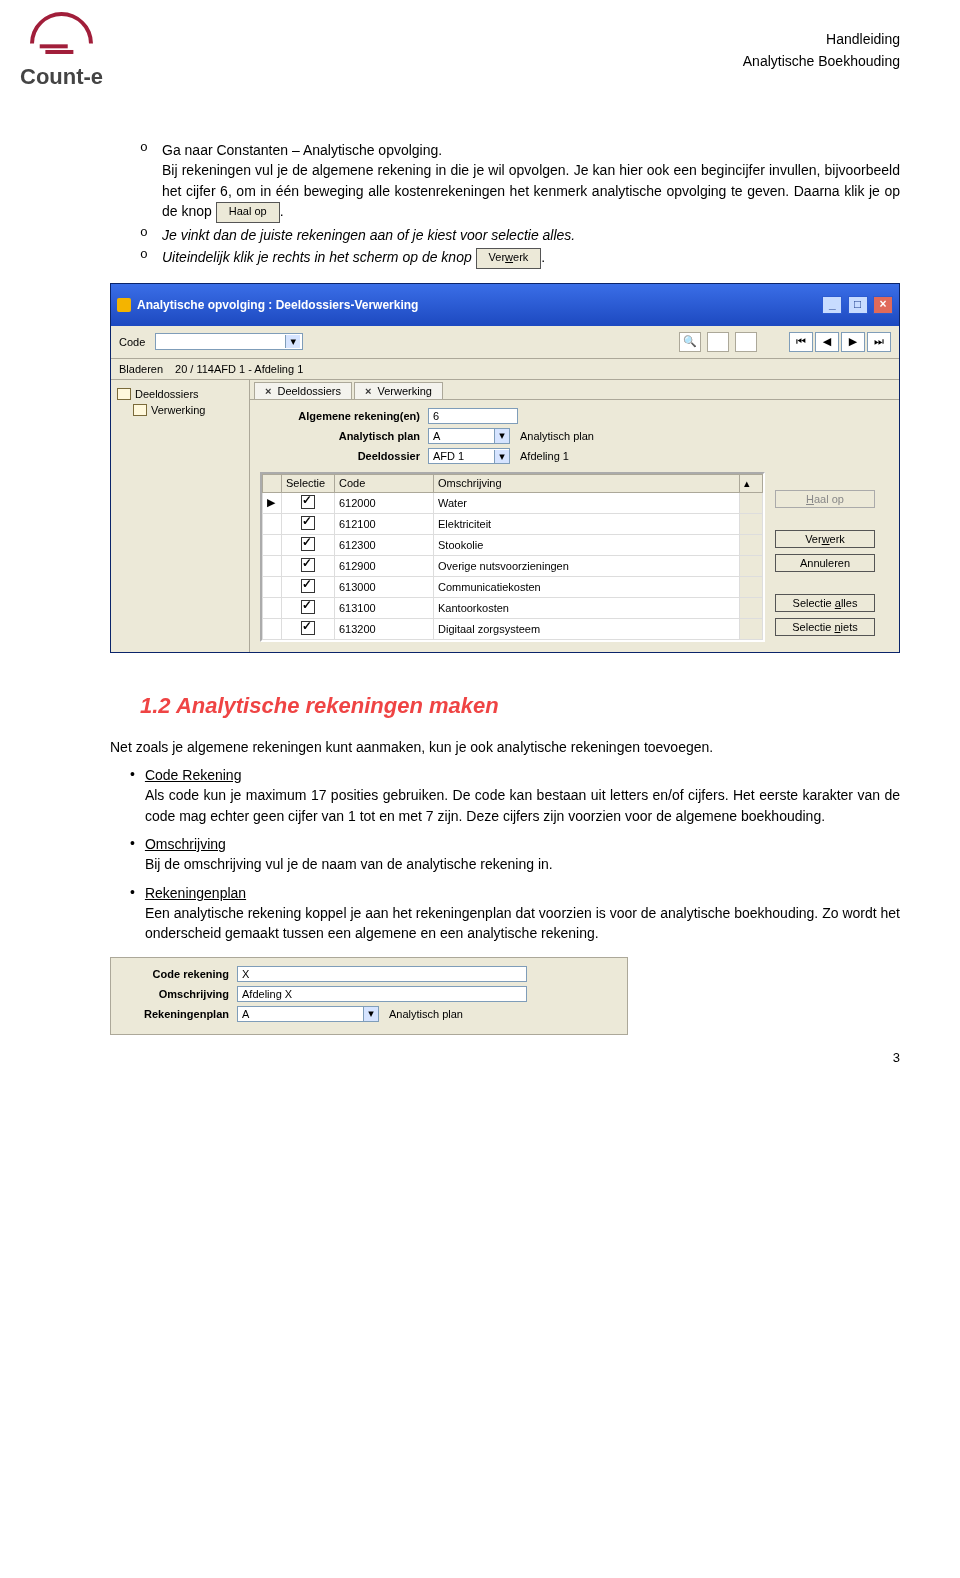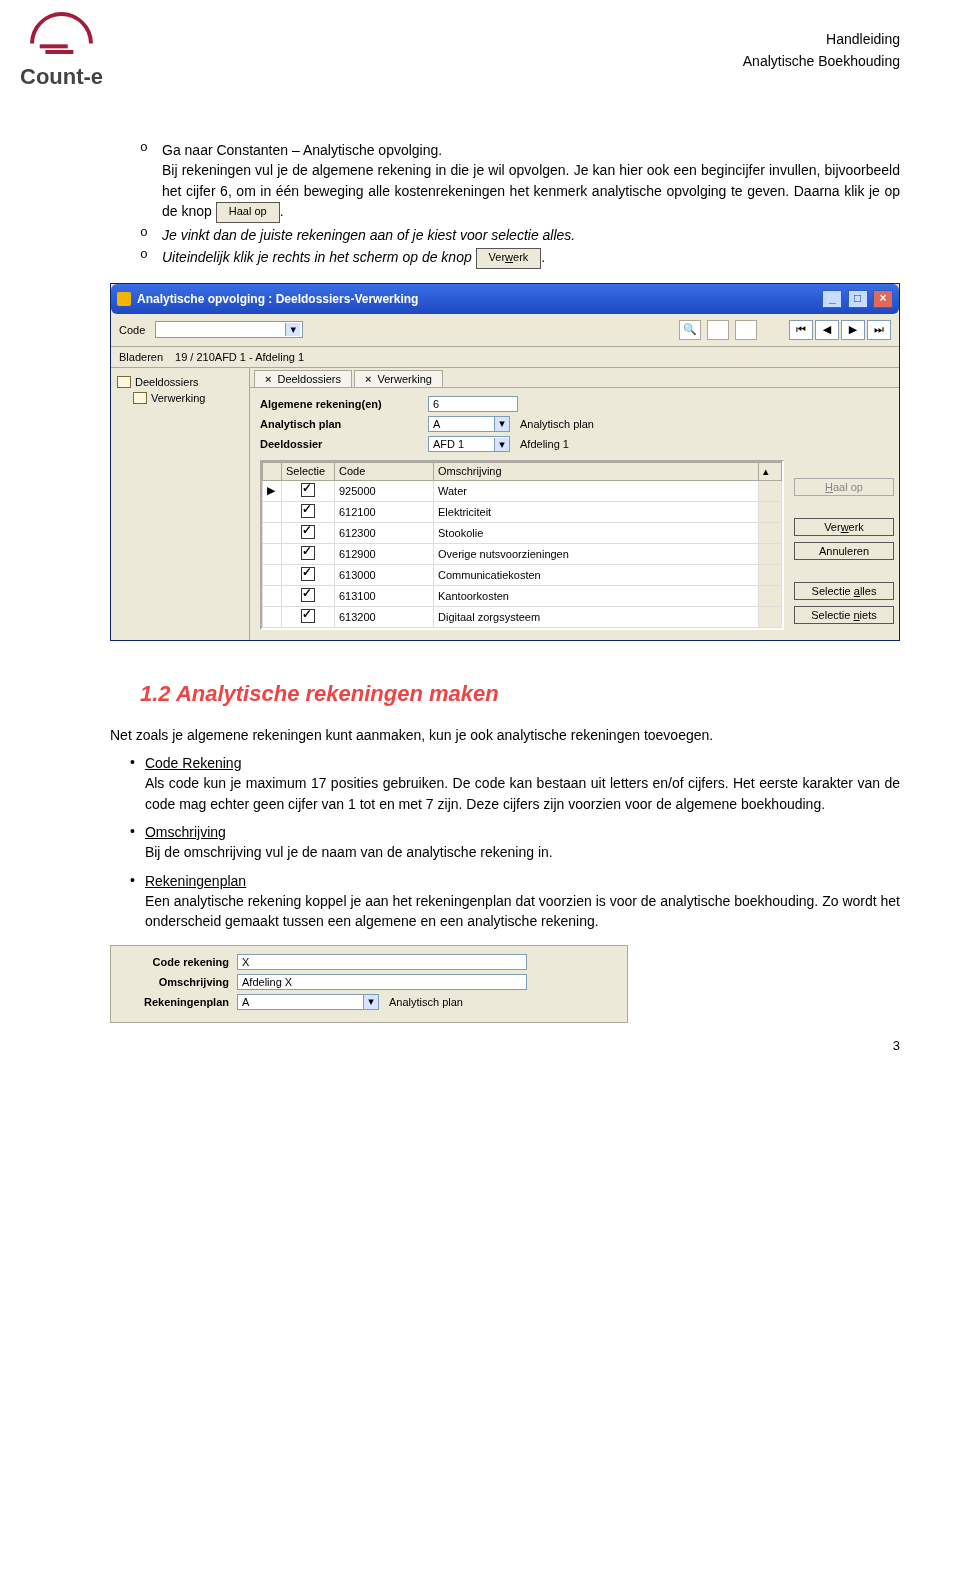--- a/index.html
+++ b/index.html
@@ -85,27 +85,26 @@
     border: 1px solid #0a246a;
     margin-top: 14px;
     background: #ece9d8;
     font-size: 11px;
     font-family: Tahoma, Arial, sans-serif;
     color: #000;
   }
   .title-bar {
     background: linear-gradient(#3a6ee7,#1d49c0);
     color:#fff;
-    padding: 6px 6px;
+    padding: 12px 6px;
     display:flex;
     justify-content:space-between;
     align-items:center;
     font-weight: bold;
     font-size: 12px;
-    border-radius: 6px;
   }
   .tb-left { display:flex; align-items:center; gap:6px;}
   .win-icon { width:14px; height:14px; background:#f4b400; border-radius:2px; display:inline-block;}
   .win-btns span { display:inline-block; width:18px; height:16px; background:#c8dcff; border:1px solid #2d5bd0; text-align:center; line-height:14px; font-weight:bold; color:#1a3a8a; margin-left:2px; font-size:12px;}
   .toolbar-row {
     display:flex; align-items:center; gap:6px;
     padding: 6px 8px;
     border-bottom: 1px solid #aca899;
   }
   .toolbar-row label { margin-right:4px; }
@@ -125,27 +124,27 @@
   .side-tree { width:130px; border-right:1px solid #aca899; padding:6px 4px; }
   .tree-item { display:flex; align-items:center; gap:4px; padding:2px 0 2px 2px;}
   .tree-item.child { padding-left: 18px; }
   .tree-icon { width:12px;height:10px;border:1px solid #7a6a3a;background:#fff8dc;}
   .main-pane { flex:1; padding:0; }
   .tabs-row { display:flex; gap:2px; padding:2px 4px 0 4px; background:#ece9d8; border-bottom:1px solid #aca899;}
   .tab { border:1px solid #aca899; border-bottom:none; background:#f4f3ee; padding:2px 10px; display:flex; align-items:center; gap:6px;}
   .tab .close { font-weight:bold; color:#333;}
   .form-rows { padding:8px 10px 4px 10px; background:#ece9d8;}
   .form-line { display:flex; align-items:center; margin-bottom:4px; }
-  .form-line .flabel { width:160px; padding-right:8px; font-weight:bold;}
+  .form-line .flabel { width:160px; text-align:right; padding-right:8px; font-weight:bold;}
   .finput { background:#fff; border:1px solid #7f9db9; padding:1px 4px; min-width:80px;}
   .fcombo { display:flex; background:#fff; border:1px solid #7f9db9; min-width:80px;}
   .fcombo span:first-child { padding:1px 4px; flex:1;}
   .fcombo .drop { width:14px;text-align:center;background:#d6e4ff;border-left:1px solid #7f9db9;}
   .side-text { margin-left:10px; }
-  .grid-and-btns { display:flex; gap:10px; padding:0 5px 10px 10px;}
+  .grid-and-btns { display:flex; gap:10px; padding:0 24px 10px 10px;}
   .tbl { flex:1; border:2px inset #fff; background:#fff;}
   .tbl table { width:100%; border-collapse:collapse; font-size:11px;}
   .tbl th { background:#ece9d8; border:1px solid #aca899; text-align:left; padding:2px 4px; font-weight:normal;}
   .tbl td { border:1px solid #ddd; padding:2px 4px;}
   .sel-col { width:44px; text-align:center;}
   .code-col { width:90px;}
   .rowmark { width:10px;}
   .chk { display:inline-block; width:12px;height:12px;border:1px solid #333;position:relative;}
   .chk.checked::after { content:"✓"; position:absolute; top:-3px; left:0; font-size:12px; font-weight:bold;}
   .scroll-col { width:14px; background:#ece9d8; border-left:1px solid #aca899;}
@@ -253,21 +252,21 @@
         <div class="nav-cluster">
           <span class="nav">⏮</span>
           <span class="nav">◀</span>
           <span class="nav">▶</span>
           <span class="nav">⏭</span>
         </div>
       </div>
       <div class="info-row">
         <div class="left">
           <span>Bladeren</span>
-          <span>19 / 210</span>
+          <span>20 / 114</span>
         </div>
         <div class="right">
           <span>AFD 1 - Afdeling 1</span>
         </div>
       </div>
       <div class="body-split">
         <div class="side-tree">
           <div class="tree-item">
             <span class="tree-icon"></span>
             <span>Deeldossiers</span>
@@ -319,21 +318,21 @@
                     <th class="sel-col">Selectie</th>
                     <th class="code-col">Code</th>
                     <th>Omschrijving</th>
                     <th class="scroll-col">▴</th>
                   </tr>
                 </thead>
                 <tbody id="grid-body">
                     <tr>
                       <td class="rowmark">▶</td>
                       <td class="sel-col"><span class="chk checked"></span></td>
-                      <td class="code-col">925000</td>
+                      <td class="code-col">612000</td>
                       <td>Water</td>
                       <td class="scroll-col"></td>
                     </tr>
                     <tr>
                       <td class="rowmark"></td>
                       <td class="sel-col"><span class="chk checked"></span></td>
                       <td class="code-col">612100</td>
                       <td>Elektriciteit</td>
                       <td class="scroll-col"></td>
                     </tr>

